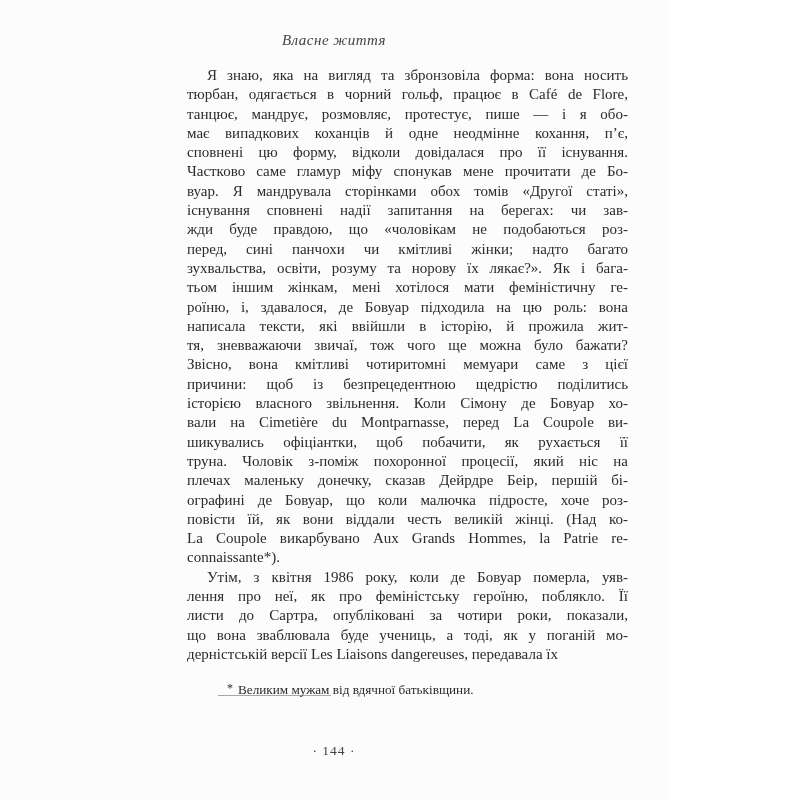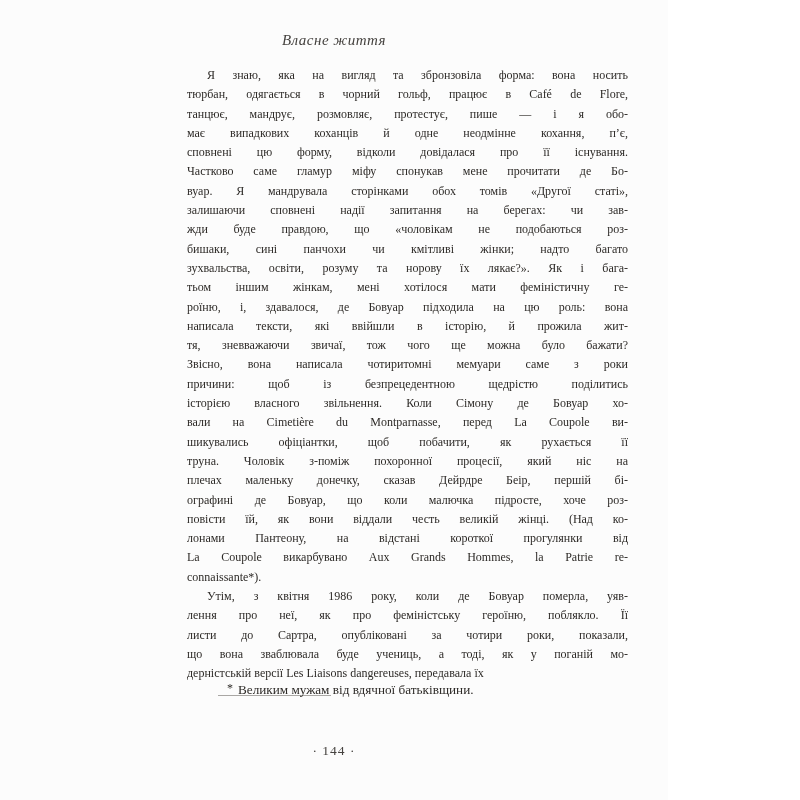--- a/index.html
+++ b/index.html
@@ -24,21 +24,21 @@
     font-style: italic;
     font-size: 15px;
     letter-spacing: 0.5px;
     color: var(--muted, #45423f);
   }
   .body-text {
     position: absolute;
     top: 66px;
     left: 187px;
     width: 441px;
-    font-size: 12px;
+    font-size: 15px;
   }
   .line {
     height: 19.3px;
     line-height: 19.3px;
     text-align: justify;
     text-align-last: justify;
     overflow: hidden;
     white-space: nowrap;
   }
   .line.last {
@@ -86,38 +86,37 @@
   <div class="running-head">Власне життя</div>
 
   <div class="body-text" id="body-text">
       <div class="line first">Я знаю, яка на вигляд та збронзовіла форма: вона носить</div>
       <div class="line">тюрбан, одягається в чорний гольф, працює в Café de Flore,</div>
       <div class="line">танцює, мандрує, розмовляє, протестує, пише — і я обо-</div>
       <div class="line">має випадкових коханців й одне неодмінне кохання, п’є,</div>
       <div class="line">сповнені цю форму, відколи довідалася про її існування.</div>
       <div class="line">Частково саме гламур міфу спонукав мене прочитати де Бо-</div>
       <div class="line">вуар. Я мандрувала сторінками обох томів «Другої статі»,</div>
-      <div class="line">залишаючи сповнені надії запитання на берегах: чи зав-</div>
+      <div class="line">існування сповнені надії запитання на берегах: чи зав-</div>
       <div class="line">жди буде правдою, що «чоловікам не подобаються роз-</div>
-      <div class="line">бишаки, сині панчохи чи кмітливі жінки; надто багато</div>
+      <div class="line">перед, сині панчохи чи кмітливі жінки; надто багато</div>
       <div class="line">зухвальства, освіти, розуму та норову їх лякає?». Як і бага-</div>
       <div class="line">тьом іншим жінкам, мені хотілося мати феміністичну ге-</div>
       <div class="line">роїню, і, здавалося, де Бовуар підходила на цю роль: вона</div>
       <div class="line">написала тексти, які ввійшли в історію, й прожила жит-</div>
       <div class="line">тя, зневважаючи звичаї, тож чого ще можна було бажати?</div>
-      <div class="line">Звісно, вона написала чотиритомні мемуари саме з роки</div>
+      <div class="line">Звісно, вона кмітливі чотиритомні мемуари саме з цієї</div>
       <div class="line">причини: щоб із безпрецедентною щедрістю поділитись</div>
       <div class="line">історією власного звільнення. Коли Сімону де Бовуар хо-</div>
       <div class="line">вали на Cimetière du Montparnasse, перед La Coupole ви-</div>
       <div class="line">шикувались офіціантки, щоб побачити, як рухається її</div>
       <div class="line">труна. Чоловік з-поміж похоронної процесії, який ніс на</div>
       <div class="line">плечах маленьку донечку, сказав Дейрдре Беір, першій бі-</div>
       <div class="line">ографині де Бовуар, що коли малючка підросте, хоче роз-</div>
       <div class="line">повісти їй, як вони віддали честь великій жінці. (Над ко-</div>
-      <div class="line">лонами Пантеону, на відстані короткої прогулянки від</div>
       <div class="line">La Coupole викарбувано Aux Grands Hommes, la Patrie re-</div>
       <div class="line last">connaissante*).</div>
       <div class="line first">Утім, з квітня 1986 року, коли де Бовуар померла, уяв-</div>
       <div class="line">лення про неї, як про феміністську героїню, поблякло. Її</div>
       <div class="line">листи до Сартра, опубліковані за чотири роки, показали,</div>
       <div class="line">що вона зваблювала буде учениць, а тоді, як у поганій мо-</div>
       <div class="line last">дерністській версії Les Liaisons dangereuses, передавала їх</div>
     </div>
 
   <div class="footnote-rule"></div>

